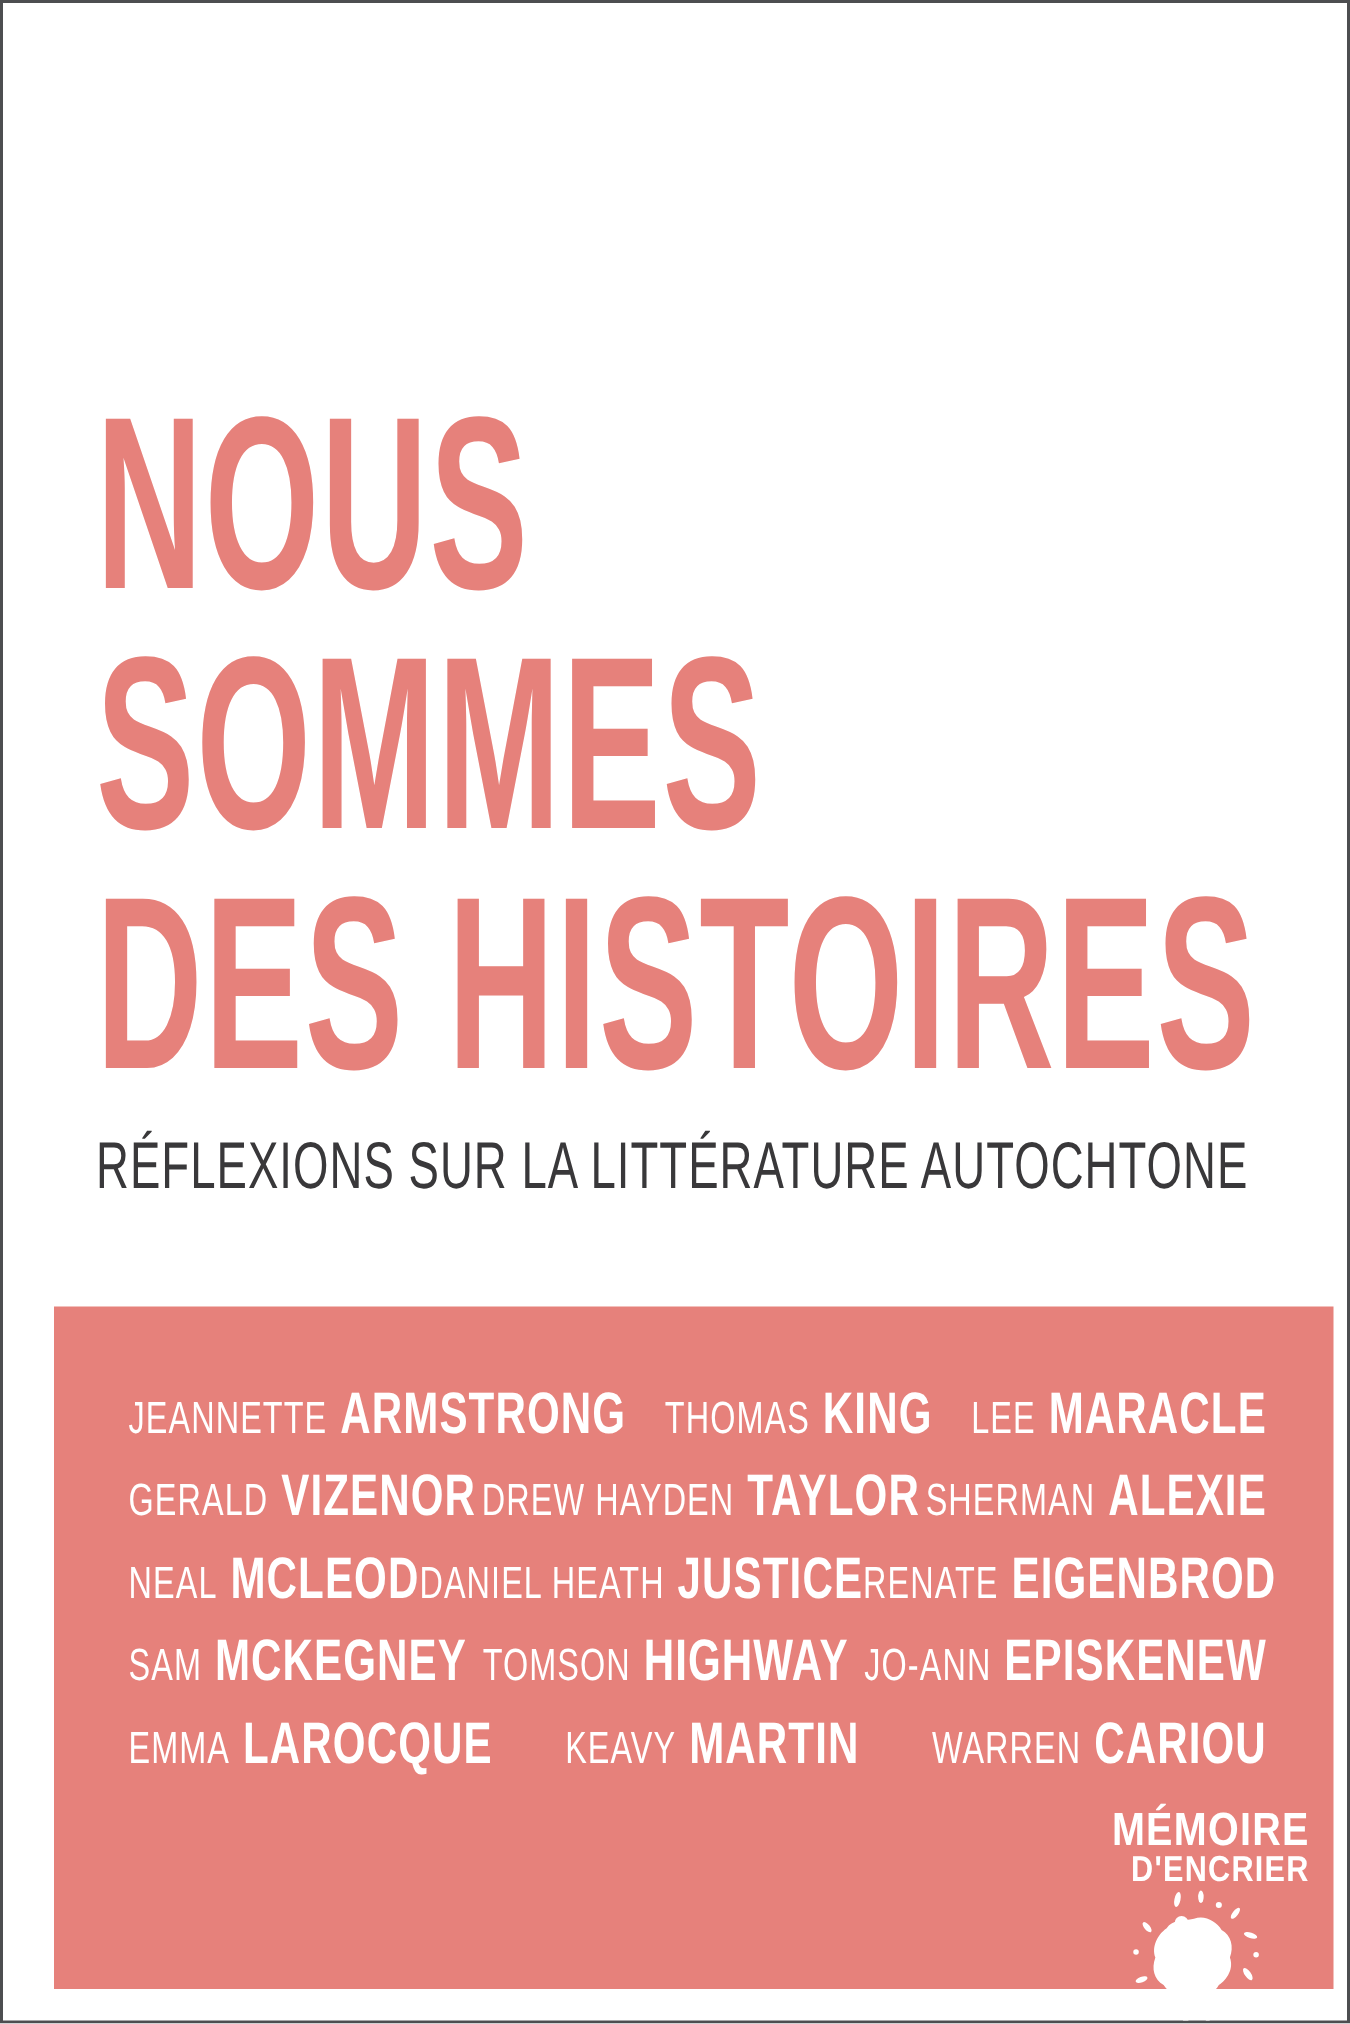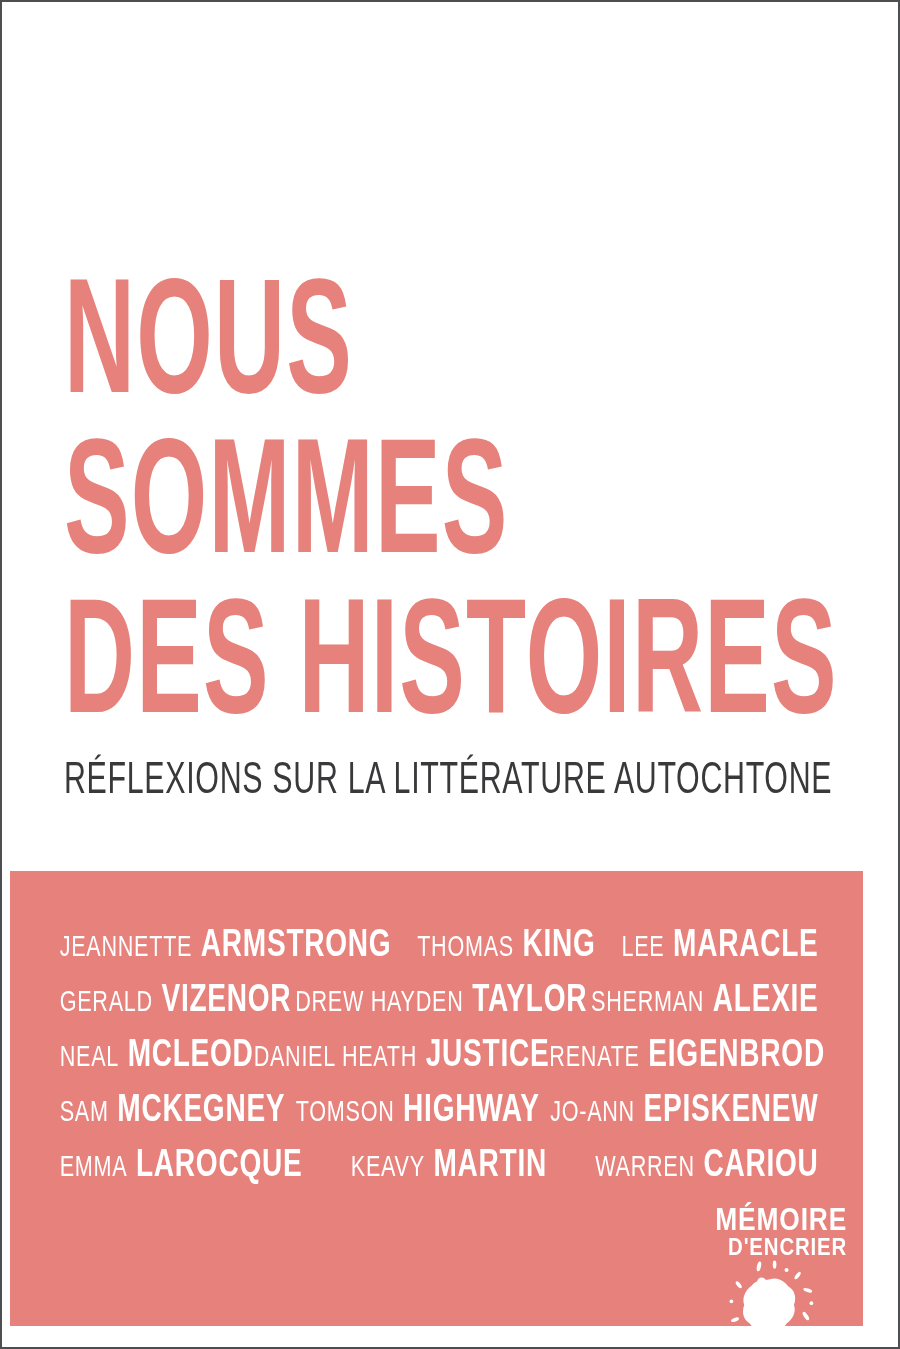--- a/index.html
+++ b/index.html
@@ -41,21 +41,21 @@
     letter-spacing: 1px;
     white-space: nowrap;
     color: var(--subtitle);
     transform: scaleX(1.15);
     transform-origin: left top;
   }
 
   
   .authors-block {
     position: absolute;
-    left: 8px;
+    left: 34px;
     top: 869px;
     width: 853px;
     height: 455px;
     background: var(--accent);
   }
   .authors-inner {
     position: absolute;
     left: 0; top: 0;
     width: 1185px;
     padding: 50px 62px 0 69px;

